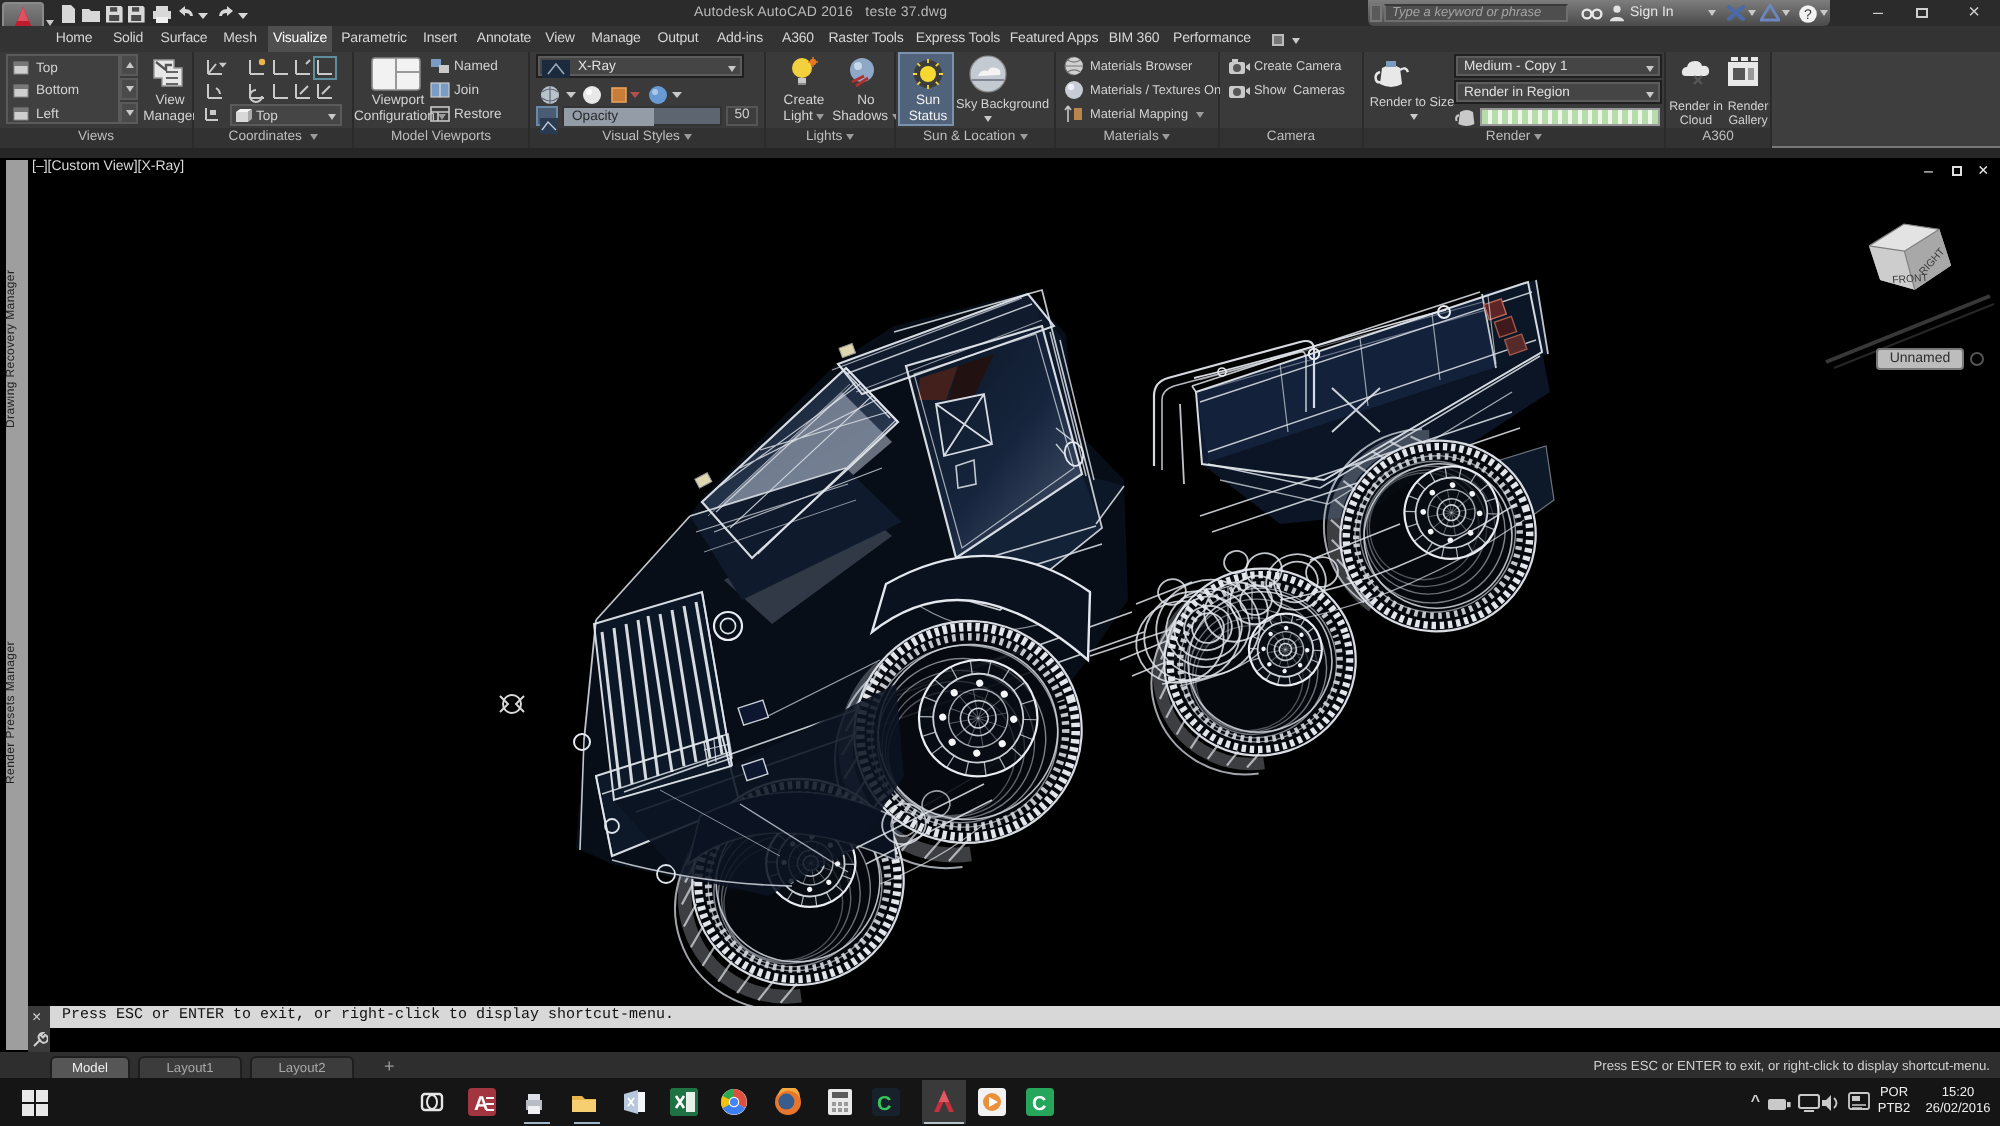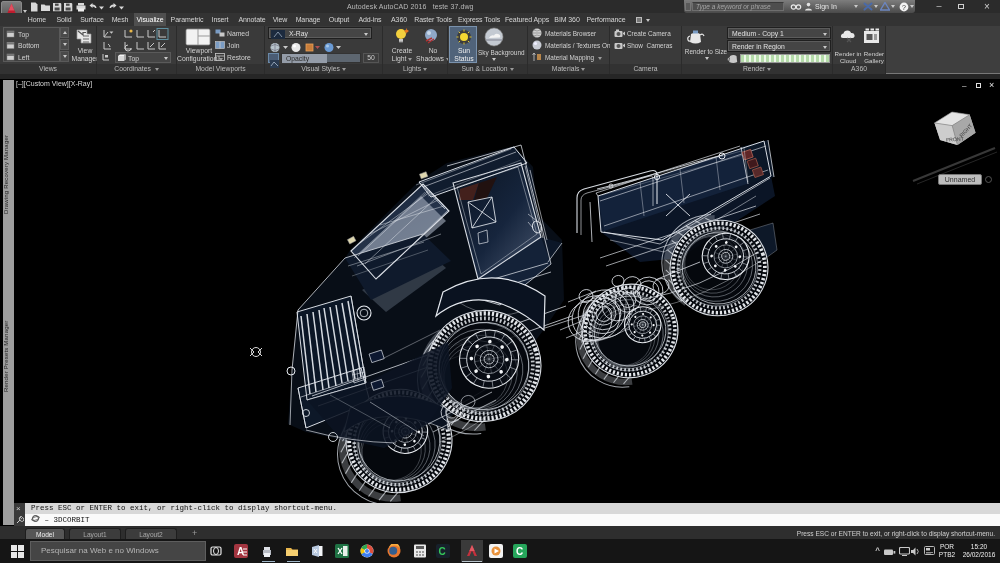--- a/index.html
+++ b/index.html
@@ -821,41 +821,36 @@
       </g>
 </svg>
 
   <div id="cmddock-edge">
     <div class="abs" style="left:2px;top:1px;color:#cfcfcf;font-size:8px;">×</div>
     <svg class="abs" style="left:2px;top:13px" width="8" height="8" viewBox="0 0 8 8">
         <path d="M1 7 L4 4 M4 4 a2 2 0 1 0 2.5 -2.5 l-1 1.2 -1.2 -1.2 1.2 -1 a2 2 0 0 0 -1.5 3.5z" stroke="#cfcfcf" stroke-width="1" fill="none"></path>
       </svg>
   </div>
   <div id="cmd1">Press ESC or ENTER to exit, or right-click to display shortcut-menu.</div>
-  <div id="cmd2"><svg style="vertical-align:-1px" width="9" height="9" viewBox="0 0 9 9">
-        <circle cx="4.5" cy="4.5" r="3" fill="none" stroke="#333" stroke-width="1"></circle>
-        <ellipse cx="4.5" cy="4.5" rx="4.2" ry="1.6" fill="none" stroke="#555" stroke-width="0.7" transform="rotate(-20 4.5 4.5)"></ellipse>
-      </svg> – 3DCORBIT</div>
 
   <div id="statusbar">
     <div class="ltab" style="left:25px;width:40px;background:#565656;color:#f2f2f2;">Model</div>
     <div class="ltab" style="left:69px;width:52px;">Layout1</div>
     <div class="ltab" style="left:125px;width:52px;">Layout2</div>
     <div class="abs" style="left:192px;top:2px;color:#9a9a9a;font-size:9px;">+</div>
     <div id="status-right">Press ESC or ENTER to exit, or right-click to display shortcut-menu.</div>
   </div>
 
   <div id="taskbar">
     <svg class="abs" style="left:11px;top:6px" width="13" height="13" viewBox="0 0 13 13">
       <rect x="0" y="0" width="6" height="6" fill="#e8e8e8"></rect>
         <rect x="7" y="0" width="6" height="6" fill="#e8e8e8"></rect>
       <rect x="0" y="7" width="6" height="6" fill="#e8e8e8"></rect>
         <rect x="7" y="7" width="6" height="6" fill="#e8e8e8"></rect>
     </svg>
-    <div id="tb-search">Pesquisar na Web e no Windows</div>
     <svg class="abs" style="left:209px;top:5px" width="14" height="14" viewBox="0 0 14 14">
         <rect x="2" y="3" width="10" height="8" rx="1.5" fill="none" stroke="#e6e6e6" stroke-width="1.2"></rect>
         <ellipse cx="7" cy="7" rx="2.5" ry="3.5" fill="none" stroke="#e6e6e6" stroke-width="1"></ellipse>
       </svg>
     <svg class="abs" style="left:234px;top:5px" width="14" height="14" viewBox="0 0 14 14">
         <rect width="14" height="14" rx="2" fill="#a33540"></rect>
         <text x="3" y="11" font-size="10" fill="#fff" font-family="Liberation Sans" font-weight="bold">A</text>
         <path d="M9 5h4M9 8h4M9 11h4" stroke="#fff" stroke-width="1"></path>
       </svg>
     <svg class="abs" style="left:260px;top:5px" width="14" height="14" viewBox="0 0 14 14">

